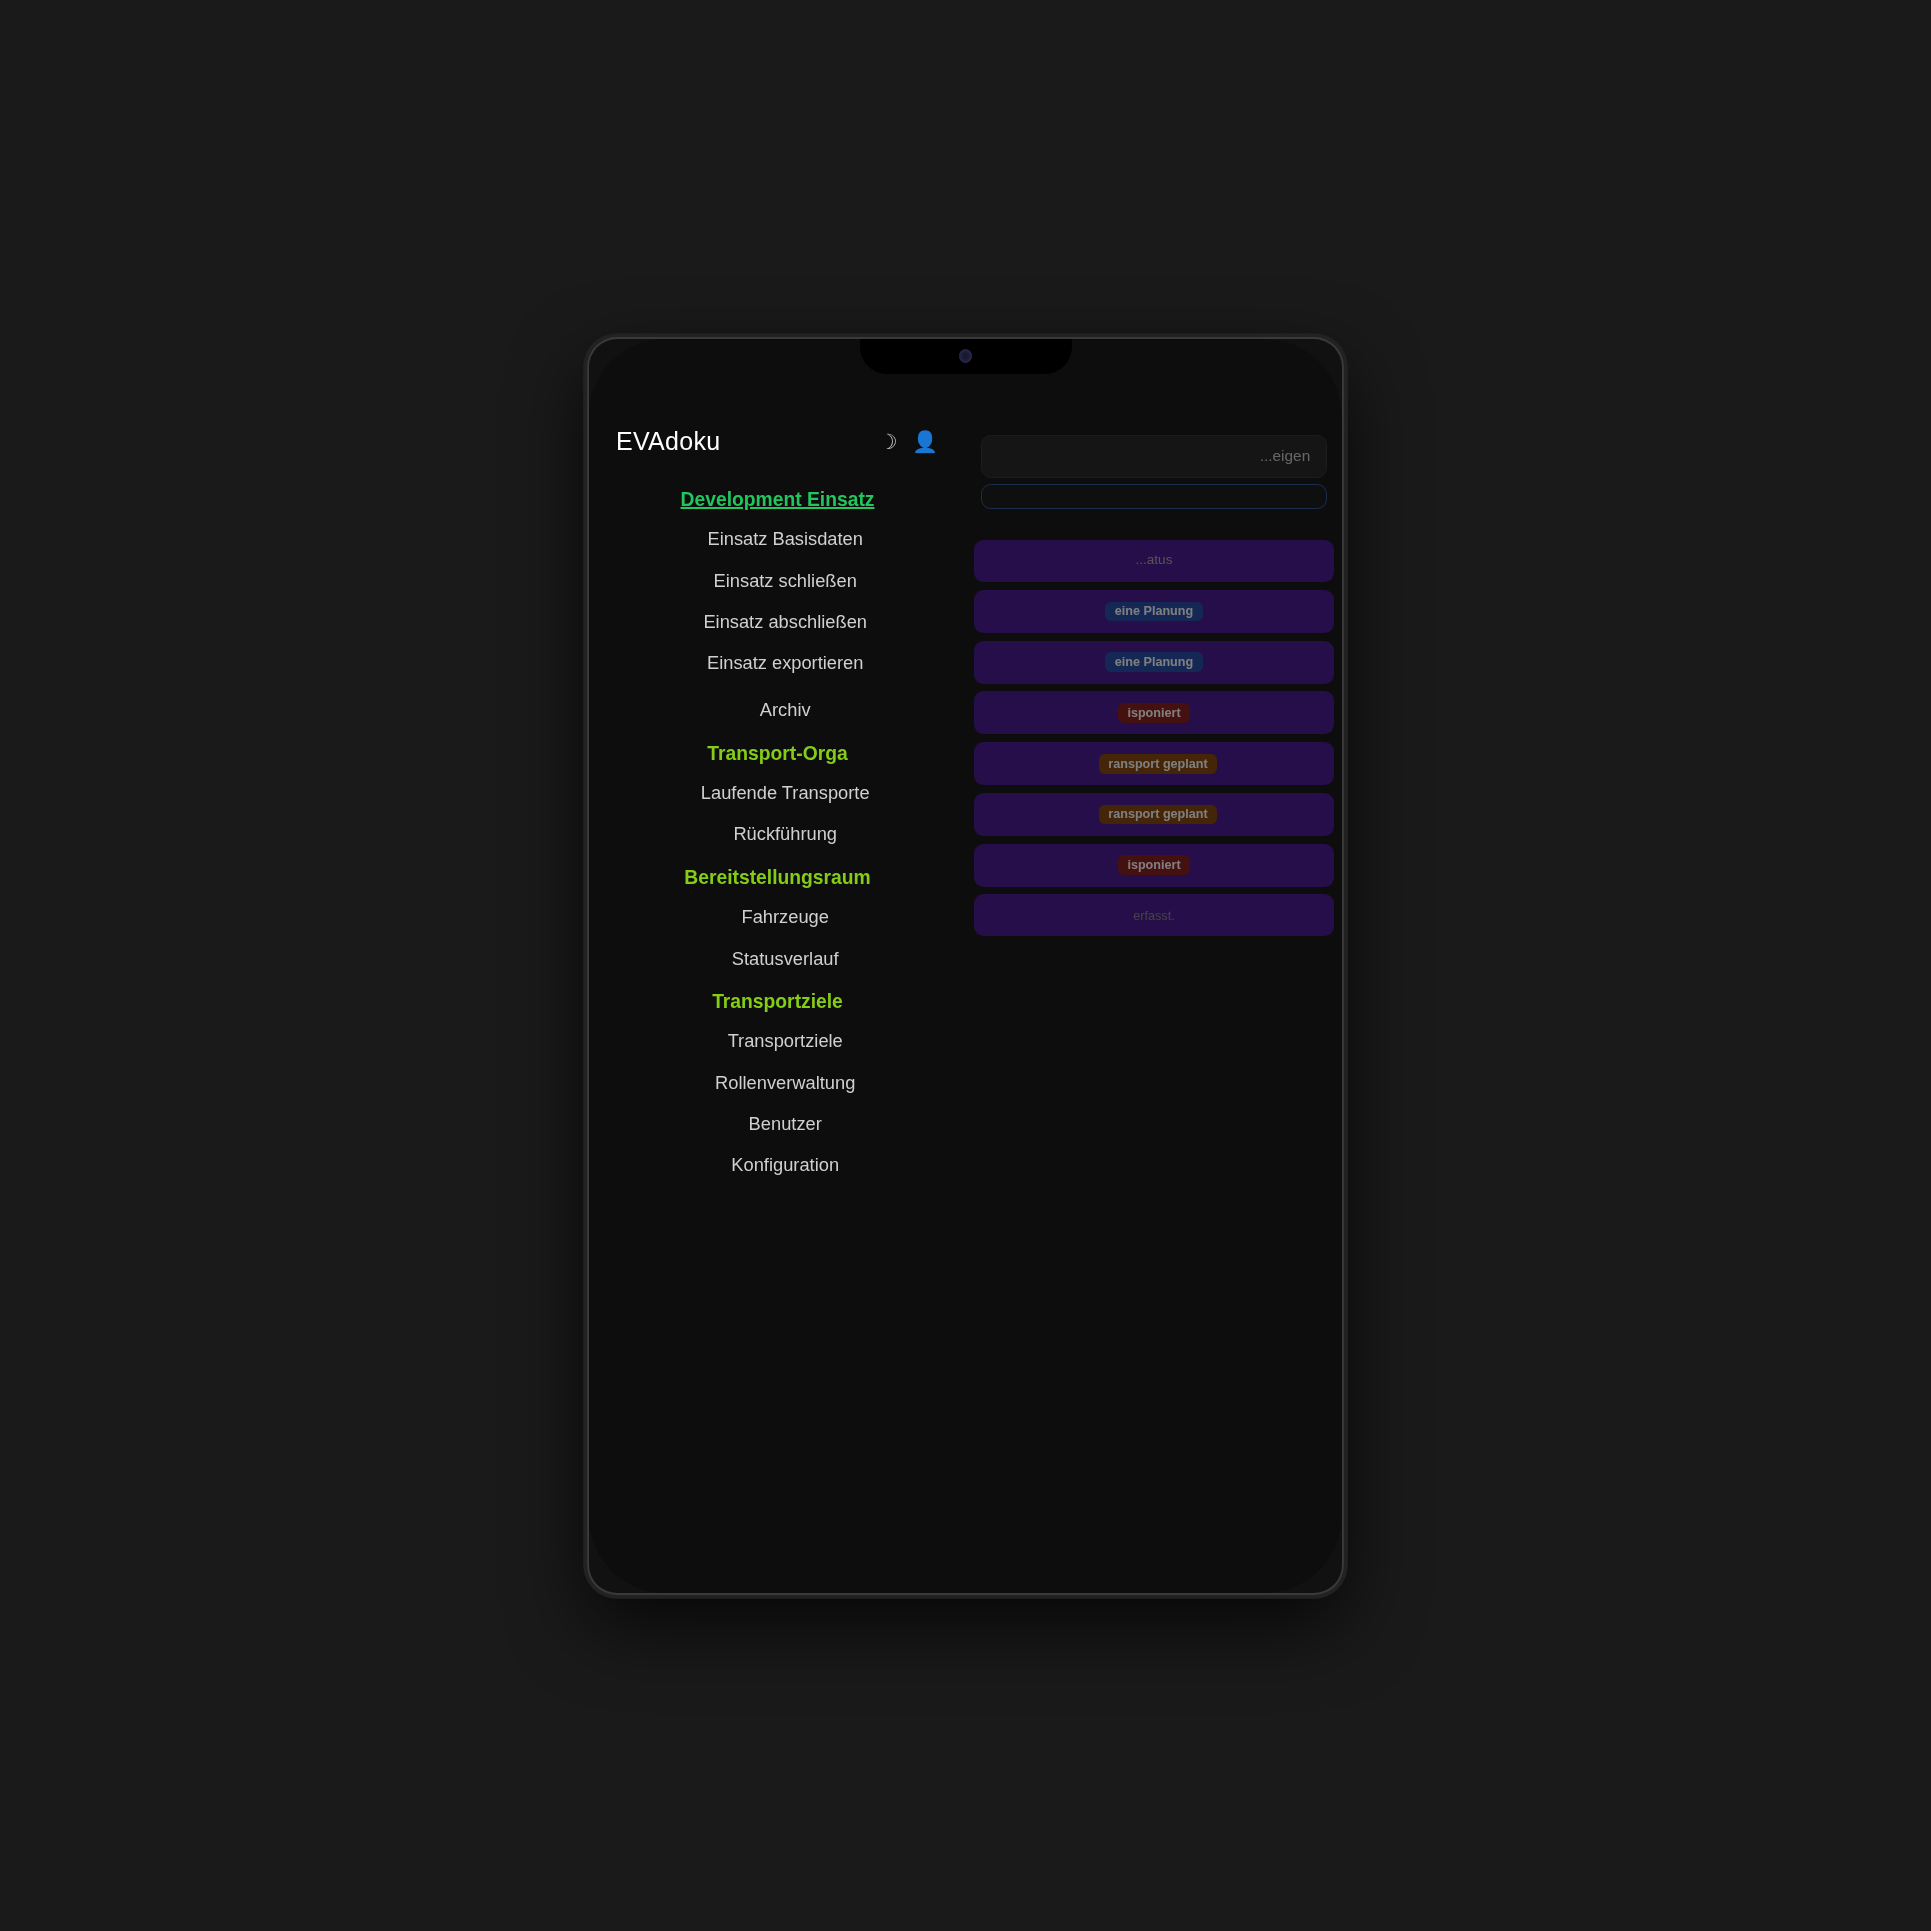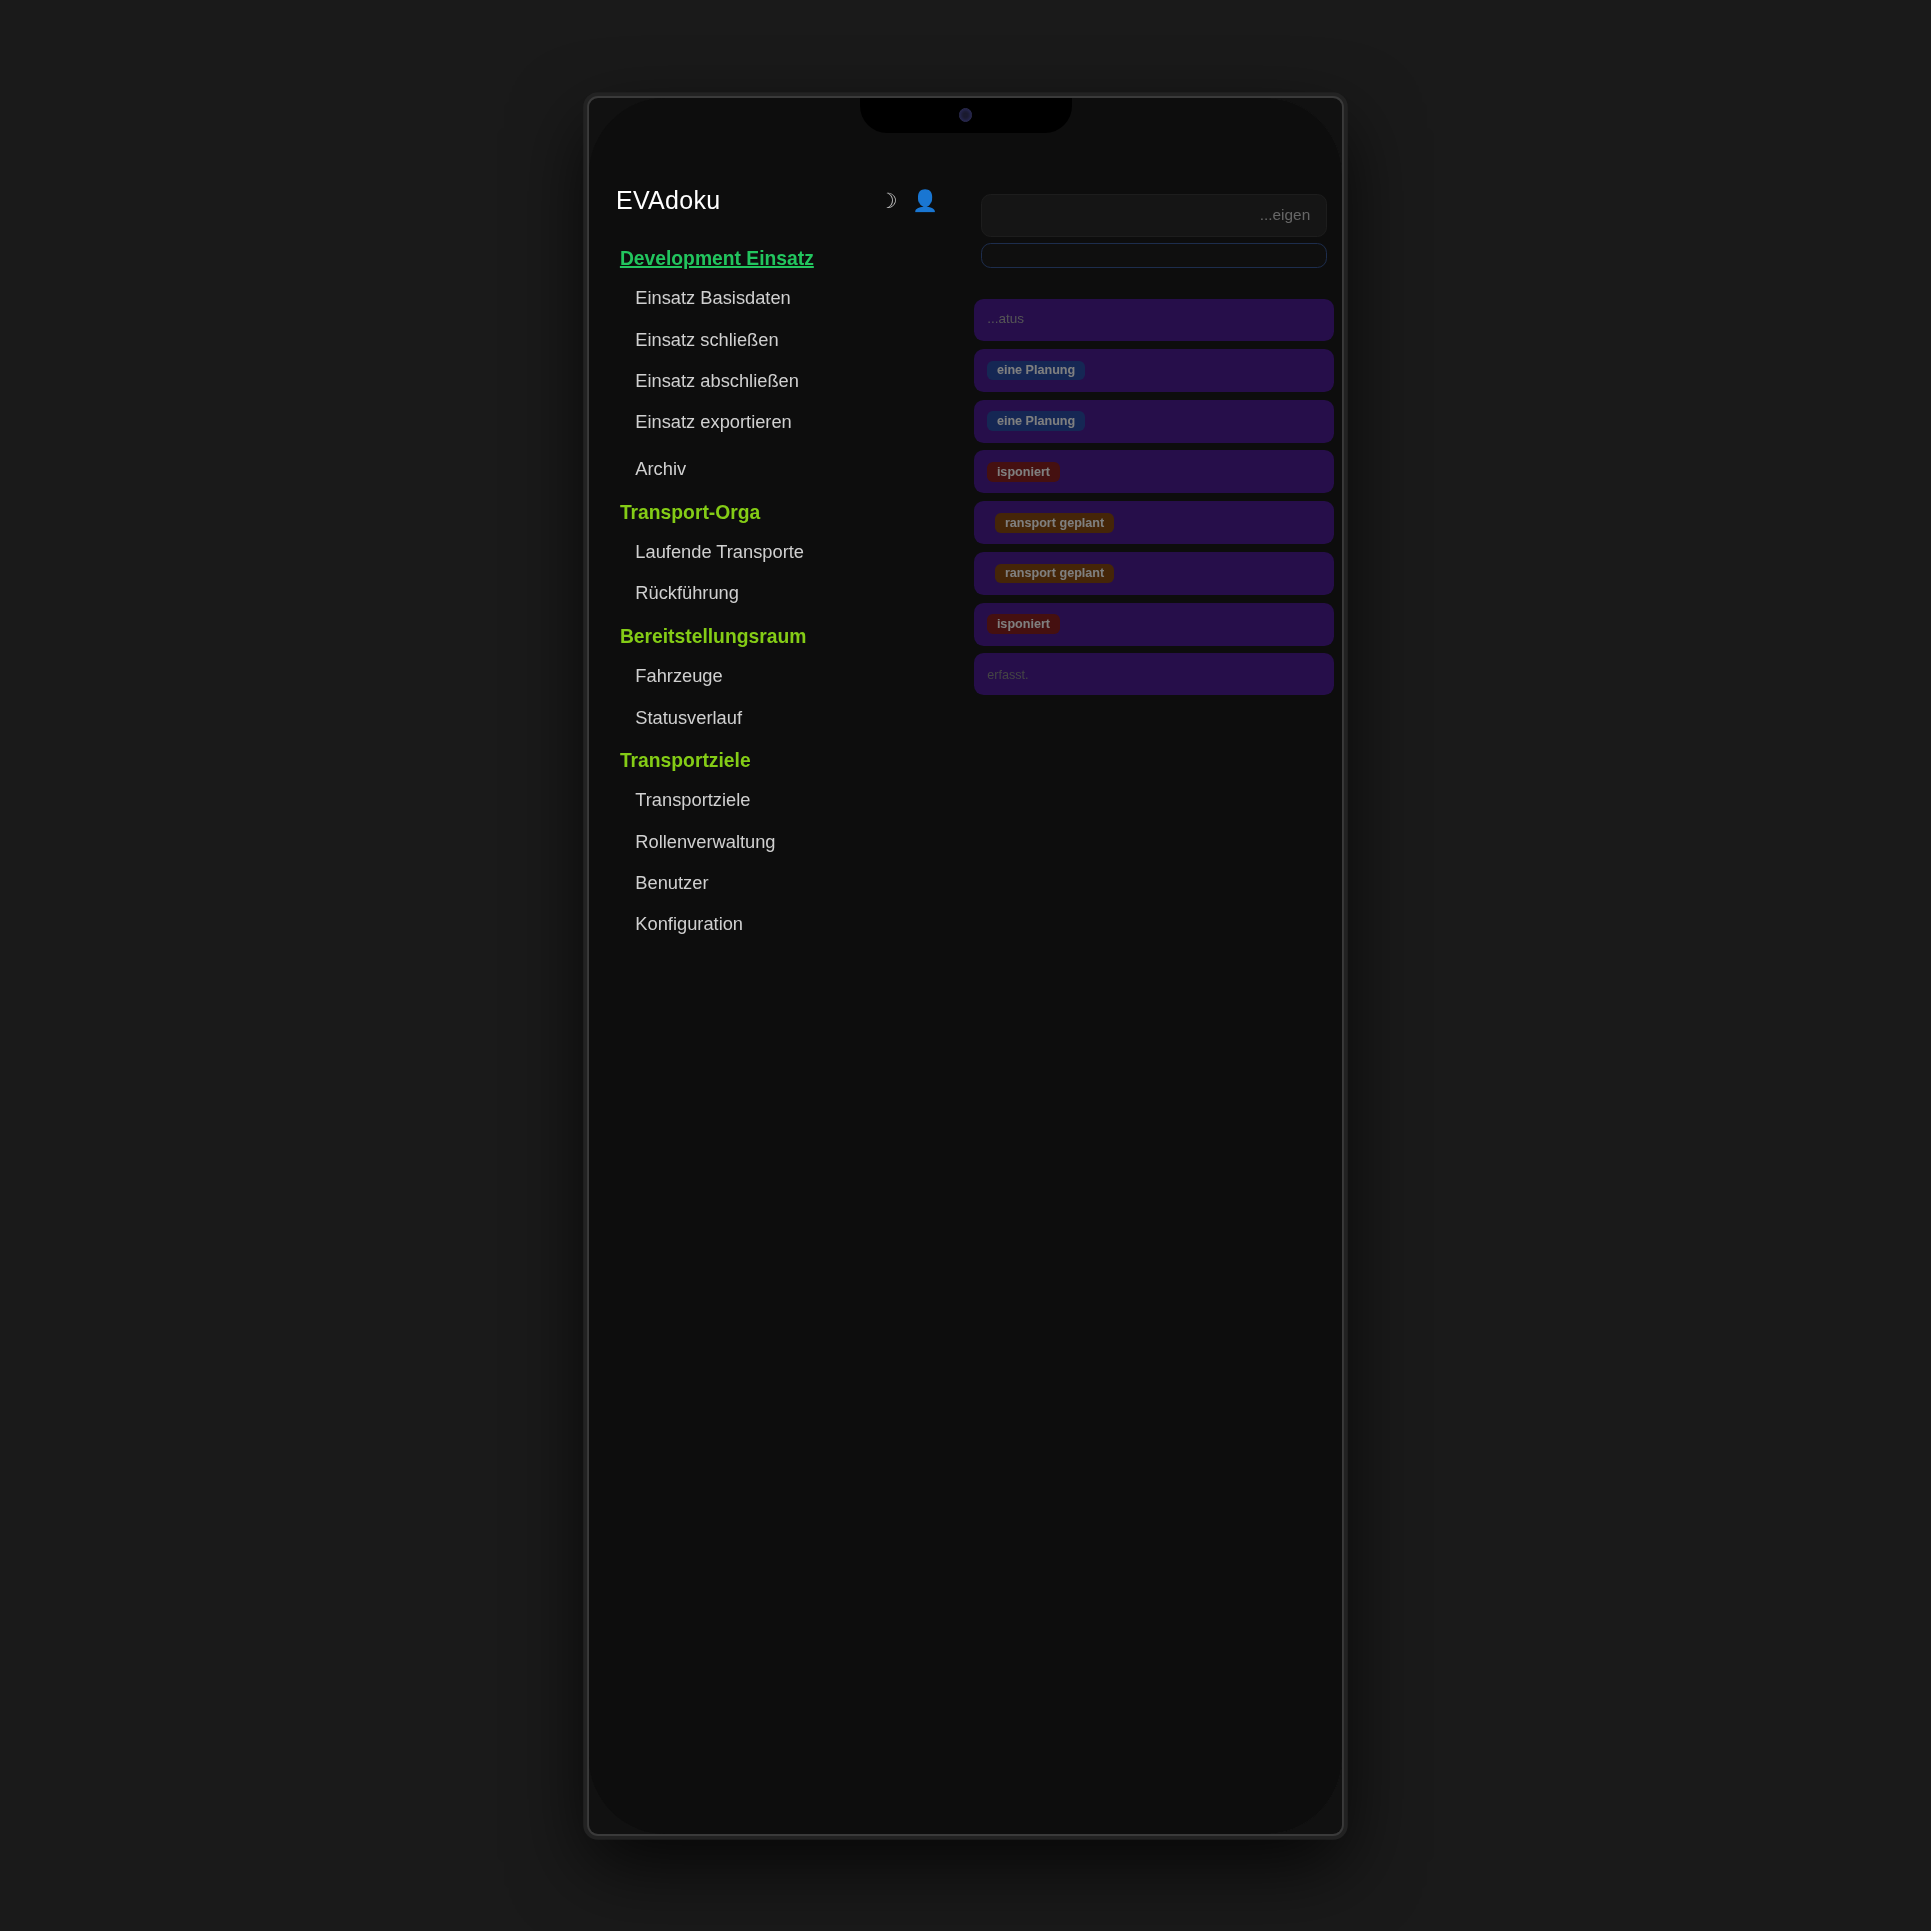--- a/index.html
+++ b/index.html
@@ -9,29 +9,30 @@
       height: 1931px;
       background: #1a1a1a;
       display: flex;
       justify-content: center;
       align-items: center;
       font-family: -apple-system, BlinkMacSystemFont, 'Helvetica Neue', Arial, sans-serif;
     }
 
     .phone-frame {
       width: 753px;
-      height: 1736px;
+      height: 1254px;
       background: #111;
-      border-radius: 9px;
+      border-radius: 28px;
       position: relative;
       box-shadow:
         0 0 0 1.9px #3a3a3a,
         0 0 0 5.8px #222,
         0 29px 77px rgba(0,0,0,0.8);
       overflow: hidden;
+      text-align: center;
     }
 
     
     .phone-frame::before {
       content: '';
       position: absolute;
       left: -7.7px;
       top: 309px;
       width: 5.8px;
       height: 77px;

